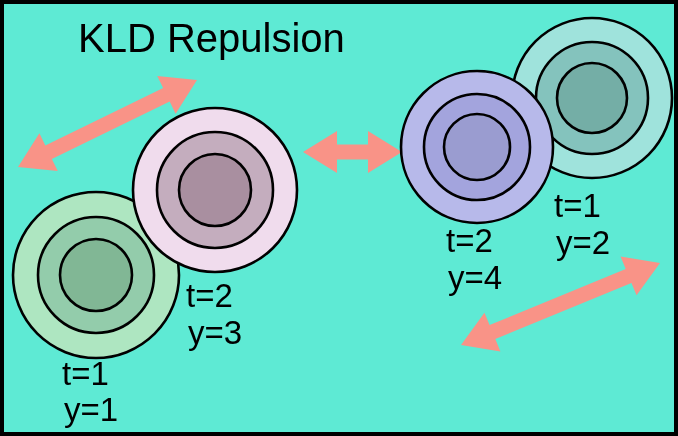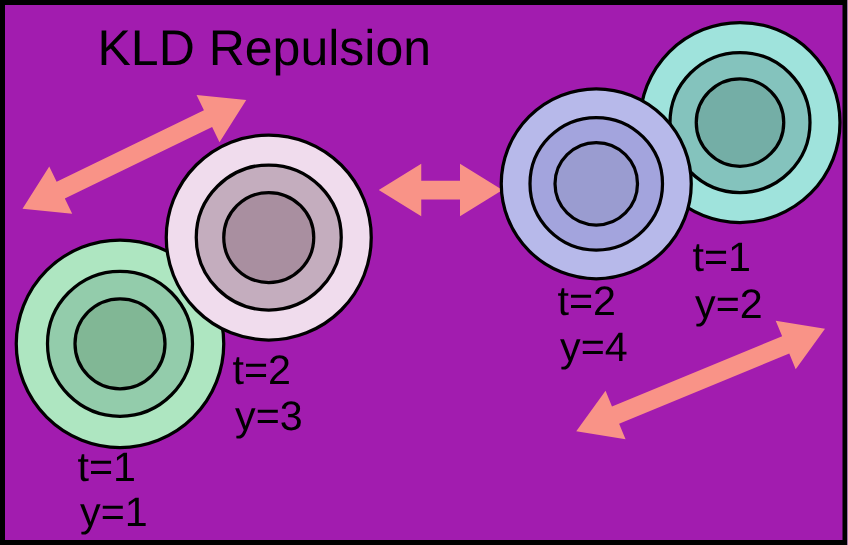--- a/index.html
+++ b/index.html
@@ -7,21 +7,21 @@
     padding: 0;
     background: #ffffff;
   }
   body {
     font-family: "Liberation Sans", sans-serif;
   }
   #figure {
     position: relative;
     width: 678px;
     height: 436px;
-    background: #a21caf;
+    background: #5eead4;
     box-sizing: border-box;
     border: 4px solid #000000;
     overflow: hidden;
   }
   #canvas {
     position: absolute;
     left: 0;
     top: 0;
     width: 678px;
     height: 436px;

